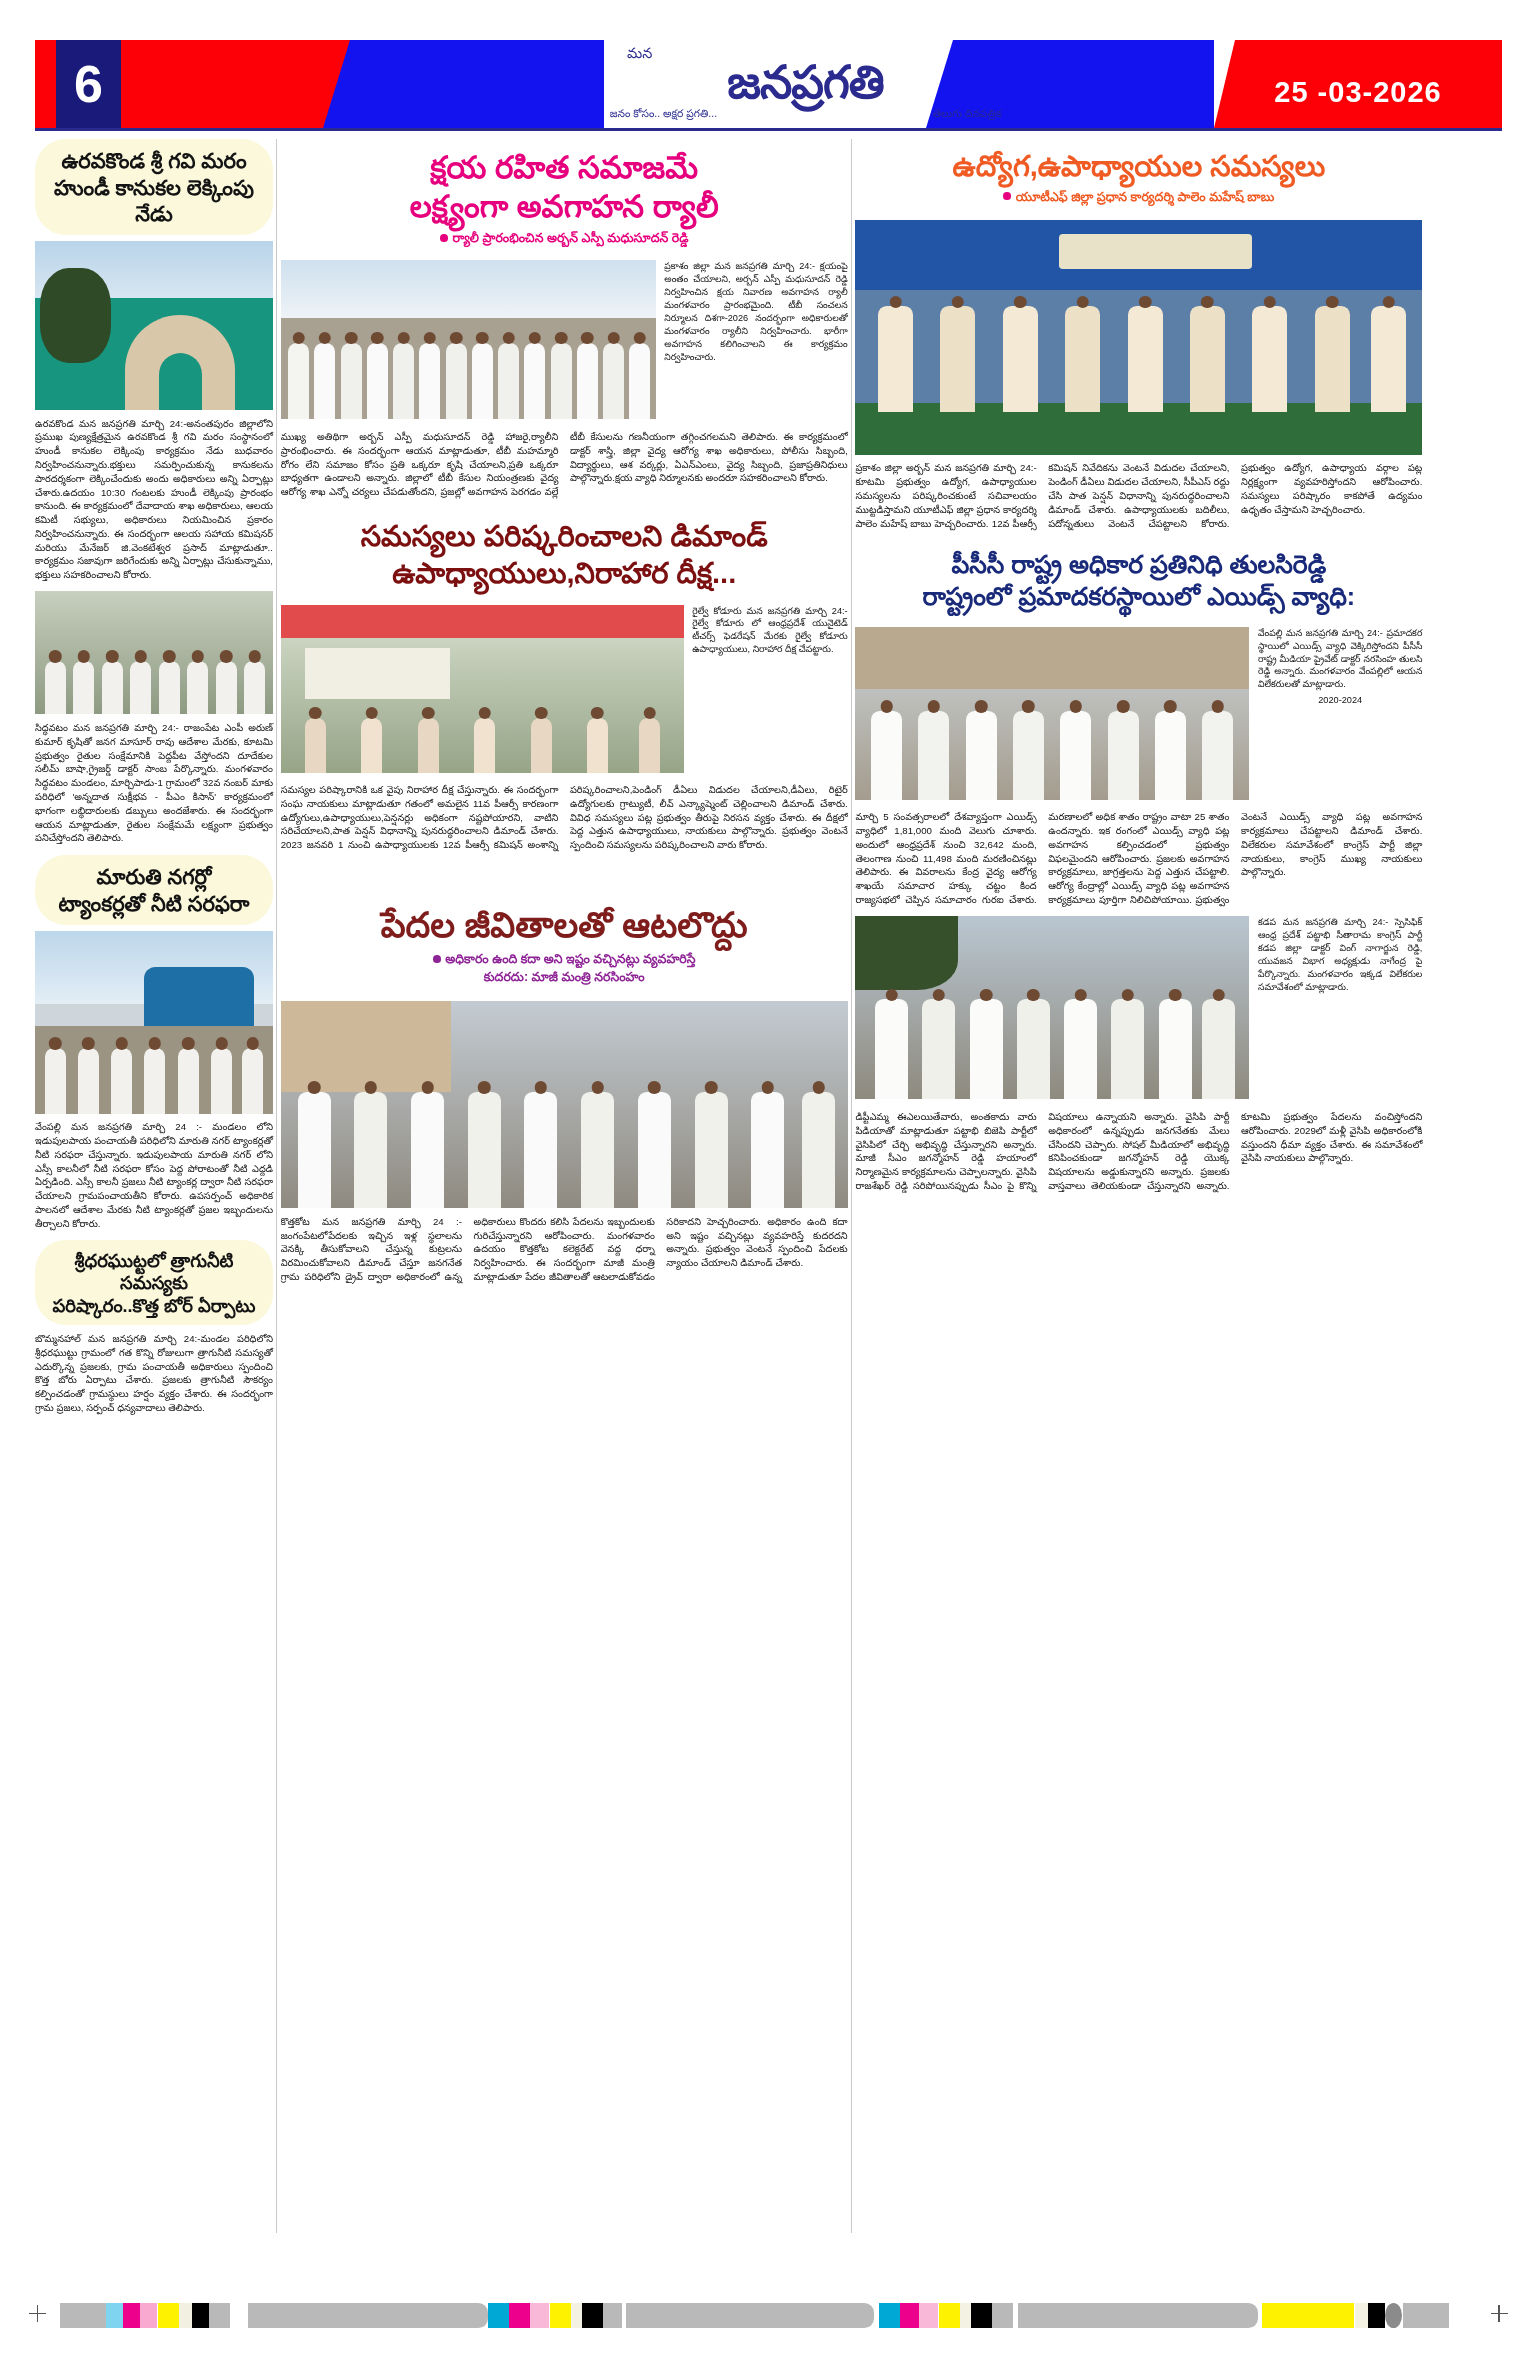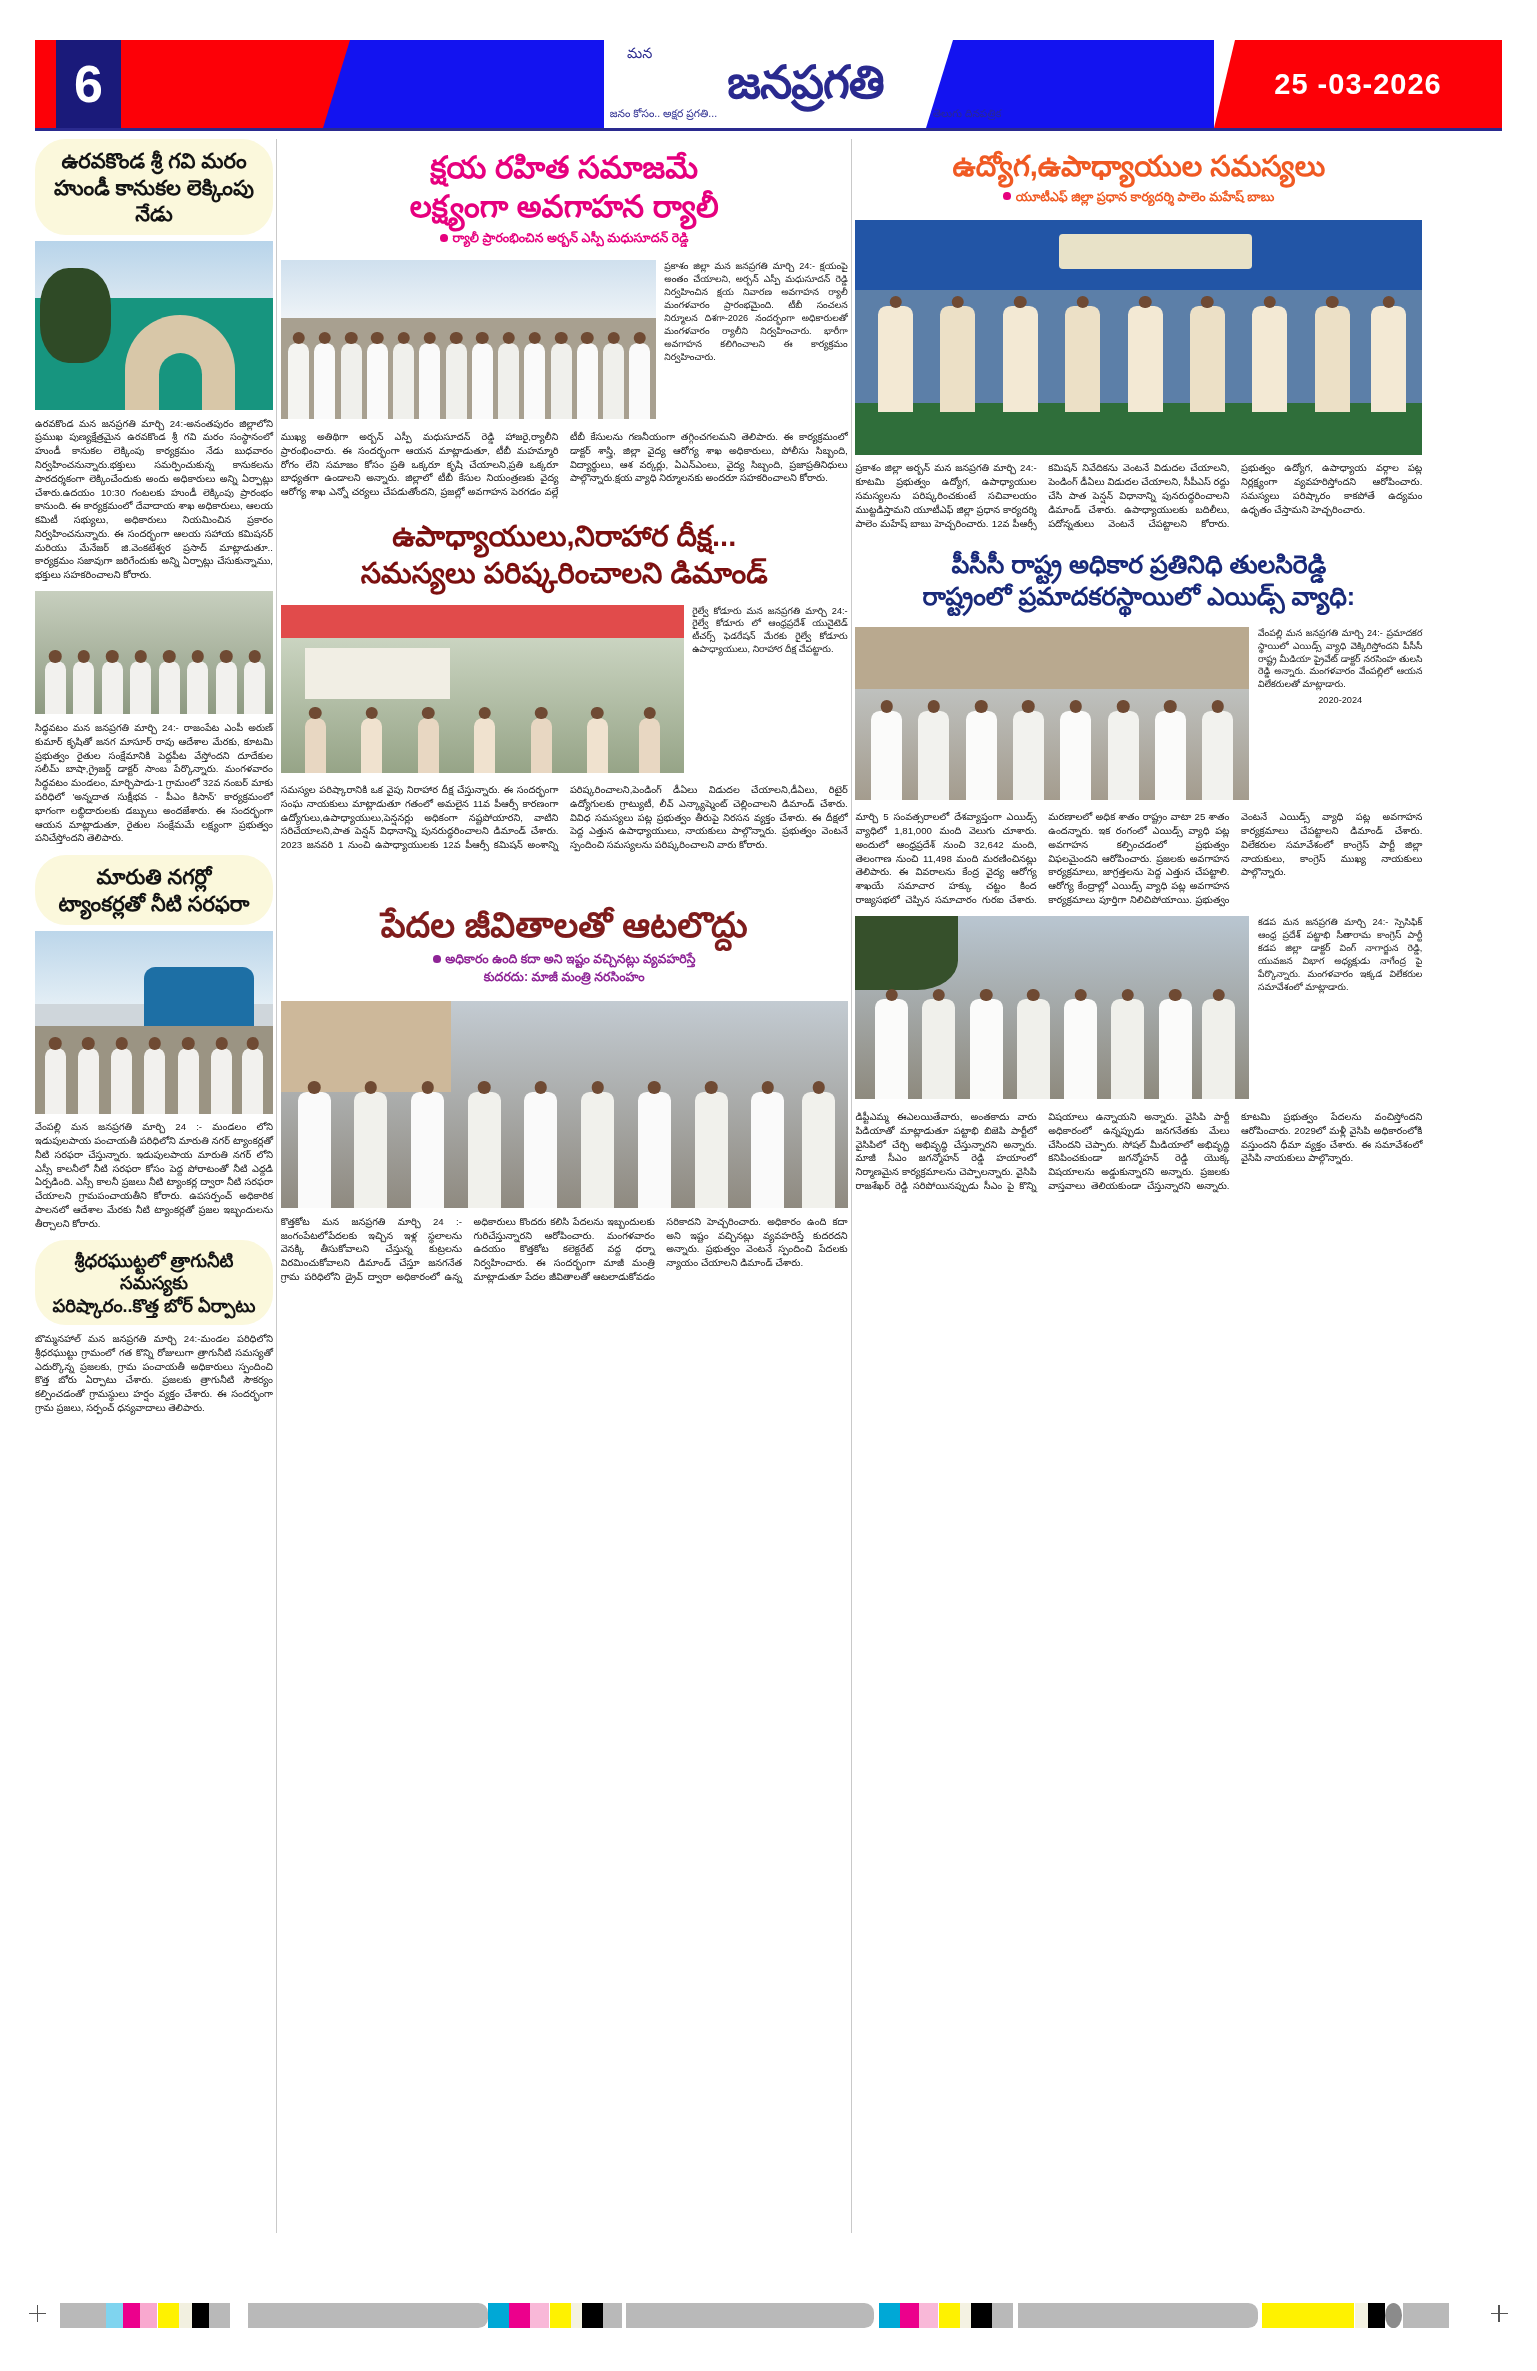--- a/index.html
+++ b/index.html
@@ -35,21 +35,21 @@
   }
   .mh-logo {
     position:absolute; left:569px; top:0; width:403px; height:100%;
     display:flex; flex-direction:column; align-items:center; justify-content:center;
     color:#2a2a8f;
   }
   .mh-logo .tiny-top { font-size:14.4px; line-height:1; margin-bottom:-1.9px; align-self:flex-start; margin-left:23px;}
   .mh-logo .big { font-size:46px; font-weight:bold; line-height:1.05; letter-spacing:-1px; }
   .mh-logo .taglines { display:flex; justify-content:space-between; width:100%; font-size:10.6px; padding:0 5.8px; margin-top:1px;}
   .mh-date {
-    position:absolute; right:0; top:0; width:288px; height:100%;
+    position:absolute; right:0; top:8px; width:288px; height:100%;
     display:flex; align-items:center; justify-content:center;
     color:#ffffff; font-size:29px; font-weight:bold; letter-spacing:1px;
   }
   .mh-rule { margin:0 35px; height:2.9px; background:#2a2a8f; }
 
   
   .page {
     margin: 7.7px 35px 0 35px;
     display: grid;
     grid-template-columns: 238px 7.7px 567px 7.7px 567px;
@@ -264,22 +264,22 @@
           </div>
         </div>
         <div class="body-txt small">ప్రకాశం జిల్లా మన జనప్రగతి మార్చి 24:- క్షయంపై అంతం చేయాలని, అర్బన్ ఎస్పీ మధుసూదన్ రెడ్డి నిర్వహించిన క్షయ నివారణ అవగాహన ర్యాలీ మంగళవారం ప్రారంభమైంది. టీబీ సంచలన నిర్మూలన దిశగా-2026 నందర్భంగా అధికారులతో మంగళవారం ర్యాలీని నిర్వహించారు. భారీగా అవగాహన కలిగించాలని ఈ కార్యక్రమం నిర్వహించారు.</div>
       </div>
 
       <div class="body-txt twocol" style="margin-top:5.8px;">ముఖ్య అతిథిగా అర్బన్ ఎస్పీ మధుసూదన్ రెడ్డి హాజరై,ర్యాలీని ప్రారంభించారు. ఈ సందర్భంగా ఆయన మాట్లాడుతూ, టీబీ మహమ్మారి రోగం లేని సమాజం కోసం ప్రతి ఒక్కరూ కృషి చేయాలని,ప్రతి ఒక్కరూ బాధ్యతగా ఉండాలని అన్నారు. జిల్లాలో టీబీ కేసుల నియంత్రణకు వైద్య ఆరోగ్య శాఖ ఎన్నో చర్యలు చేపడుతోందని, ప్రజల్లో అవగాహన పెరగడం వల్లే టీబీ కేసులను గణనీయంగా తగ్గించగలమని తెలిపారు. ఈ కార్యక్రమంలో డాక్టర్ శాస్త్రి, జిల్లా వైద్య ఆరోగ్య శాఖ అధికారులు, పోలీసు సిబ్బంది, విద్యార్థులు, ఆశ వర్కర్లు, ఏఎన్ఎంలు, వైద్య సిబ్బంది, ప్రజాప్రతినిధులు పాల్గొన్నారు.క్షయ వ్యాధి నిర్మూలనకు అందరూ సహకరించాలని కోరారు.</div>
     </div>
 
     <div class="sec">
       <div class="hl-box">
+        <div class="hl maroon s30">సమస్యలు పరిష్కరించాలని డిమాండ్</div>
         <div class="hl maroon s30">ఉపాధ్యాయులు,నిరాహార దీక్ష...</div>
-        <div class="hl maroon s30">సమస్యలు పరిష్కరించాలని డిమాండ్</div>
       </div>
 
       <div class="flow-wrap" style="margin-top:5.8px;">
         <div class="float-left-img" style="width:403px;">
           <div class="photo" style="height:168px;">
             <div style="position:absolute;inset:0;background:linear-gradient(#d7e0cf,#96a487);"></div>
             <div style="position:absolute;left:6%;top:26%;width:36%;height:30%;background:#f1eee4;"></div>
             <div style="position:absolute;left:0;top:0;right:0;height:20%;background:#e14b4b;"></div>
             <div class="crowd" style="height:42%;">
               <i style="left:6%;background:#e8d7c2;"></i>

